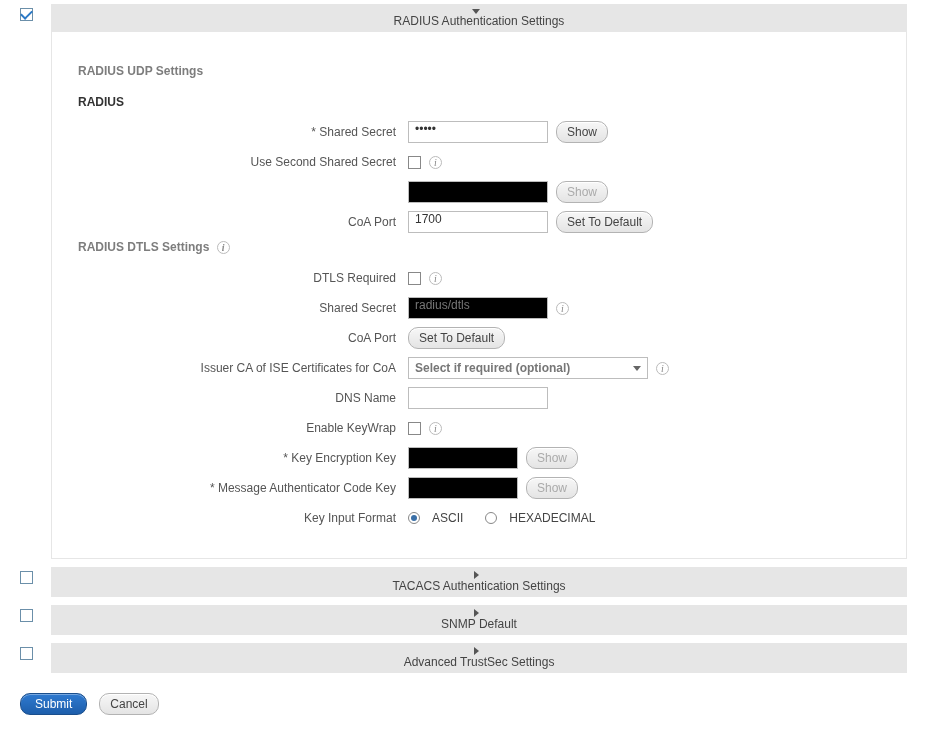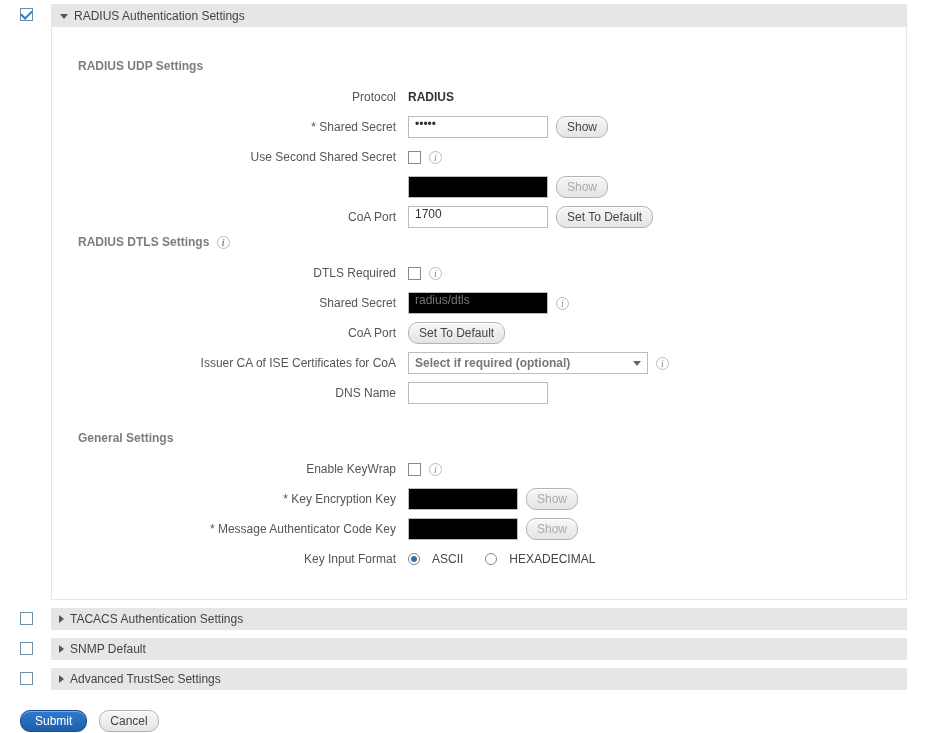--- a/index.html
+++ b/index.html
@@ -44,20 +44,21 @@
   .panel.collapsed {
     border: 0;
   }
   .panel-header {
     background: #e6e6e6;
     padding: 4px 8px;
     font-size: 12px;
     color: #444;
     display: flex;
     align-items: center;
+    flex-direction: column;
   }
   .tri {
     display: inline-block;
     width: 0; height: 0;
     margin-right: 6px;
   }
   .tri.down {
     border-left: 4px solid transparent;
     border-right: 4px solid transparent;
     border-top: 5px solid #555;
@@ -194,21 +195,20 @@
   <div class="panel">
     <div class="panel-header">
       <span class="tri down"></span>
       <span>RADIUS Authentication Settings</span>
     </div>
     <div class="panel-body">
 
       <div class="sub-head">RADIUS UDP Settings</div>
 
       <div class="form-row">
-        <div class="form-label">Protocol</div>
         <div class="form-val bold-val">RADIUS</div>
       </div>
 
       <div class="form-row">
         <div class="form-label">* Shared Secret</div>
         <div class="form-val">
           <div class="text-input">•••••</div>
           <button class="btn">Show</button>
         </div>
       </div>
@@ -276,21 +276,20 @@
         </div>
       </div>
 
       <div class="form-row">
         <div class="form-label">DNS Name</div>
         <div class="form-val">
           <div class="text-input"></div>
         </div>
       </div>
 
-      <div class="sub-head" style="margin-top:26px">General Settings</div>
 
       <div class="form-row">
         <div class="form-label">Enable KeyWrap</div>
         <div class="form-val">
           <span class="cb"></span>
           <span class="info-i">i</span>
         </div>
       </div>
 
       <div class="form-row">

